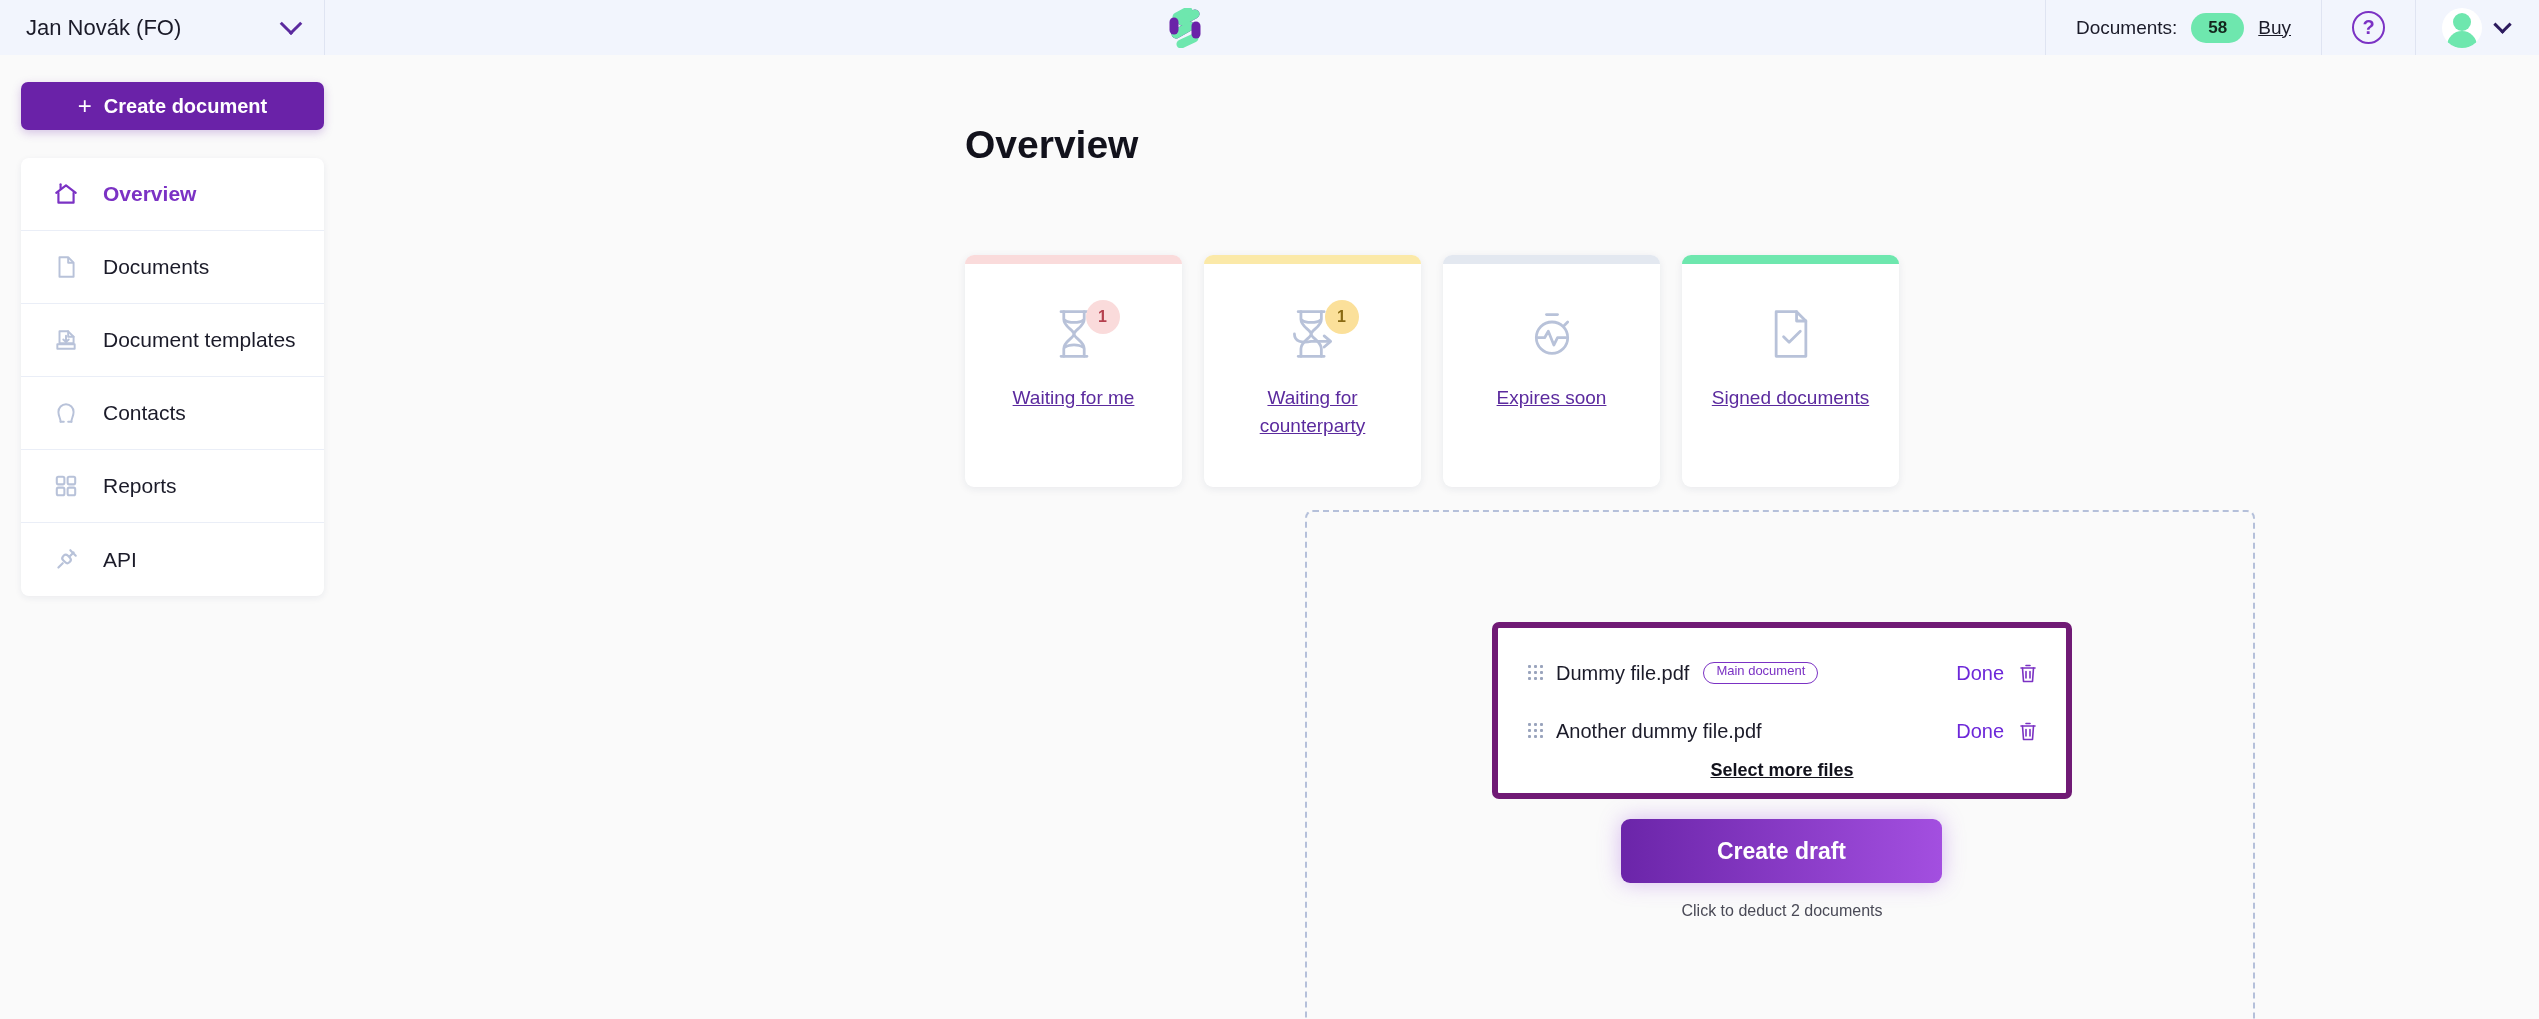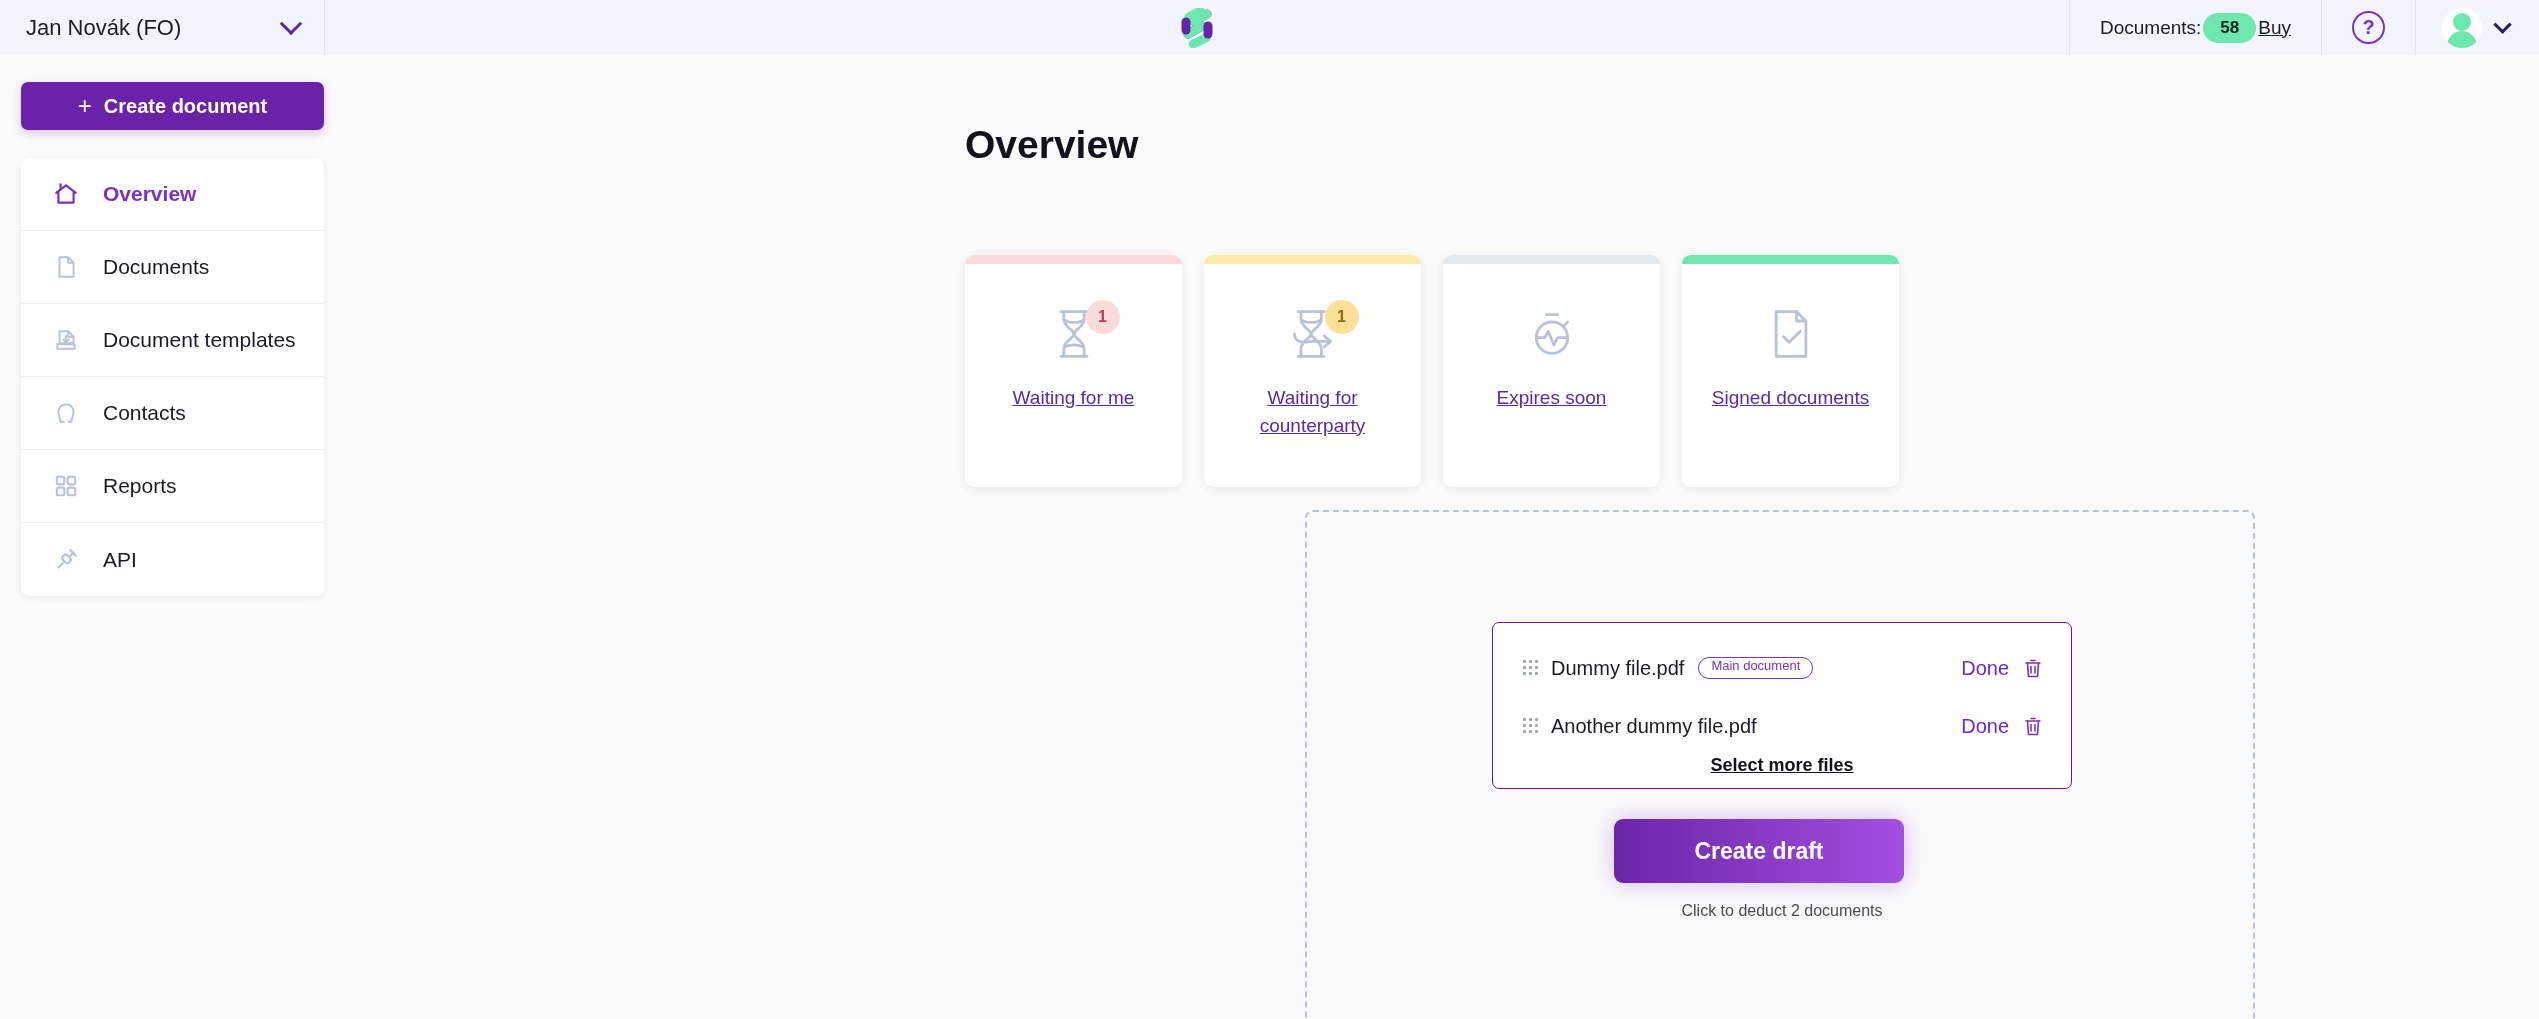--- a/index.html
+++ b/index.html
@@ -27,21 +27,21 @@
   .org-switcher-label { font-size: 22px; color: #1b1b29; }
   .chev {
     width: 16px; height: 16px;
     border-right: 3px solid #5b2a9e; border-bottom: 3px solid #5b2a9e;
     transform: rotate(45deg) translate(-3px,-3px);
   }
   .header-center { flex: 1; display: flex; align-items: center; justify-content: center; }
   .logo-s { display: block; }
   .header-right { display: flex; align-items: center; height: 55px; }
   .doc-counter {
-    display: flex; align-items: center; gap: 2px;
+    display: flex; align-items: center; gap: 14px;
     padding: 0 30px; height: 55px;
     border-left: 1px solid #dfe4f2;
   }
   .doc-counter-label { font-size: 19px; color: #1b1b29; }
   .doc-badge {
     background: #6ee7ae; color: #13261d;
     font-size: 17px; font-weight: bold;
     border-radius: 20px; padding: 5px 17px;
   }
   .buy-link {
@@ -152,21 +152,21 @@
   }
 
   .dropzone {
     position: absolute; left: 965px; top: 455px;
     width: 950px; height: 550px;
     border: 2px dashed #b5c0da; border-radius: 8px;
   }
   .file-card {
     position: absolute; left: 185px; top: 110px;
     width: 580px;
-    background: #fff; border: 1px solid #701a75; border-radius: 7px;
+    background: #fff; border: 6px solid #701a75; border-radius: 7px;
     padding: 16px 0 12px 0;
   }
   .file-row {
     height: 58px; display: flex; align-items: center;
     padding: 0 28px 0 30px;
   }
   .drag-handle {
     width: 15px; height: 17px; flex: none; margin-right: 13px;
     display: grid; grid-template-columns: repeat(3,3px); grid-template-rows: repeat(3,3px);
     gap: 3px; cursor: grab;
@@ -182,22 +182,22 @@
   .file-spacer { flex: 1; }
   .file-status { font-size: 20px; color: #6d28d9; margin-right: 14px; }
   .trash-btn { cursor: pointer; display: flex; align-items: center; }
   .select-more {
     text-align: center; margin-top: 0;
     font-size: 18px; font-weight: bold; color: #12121c;
     text-decoration: underline; cursor: pointer;
   }
 
   .create-draft-btn {
-    position: absolute; left: 307px; top: 307px;
-    width: 290px; height: 64px;
+    position: absolute; left: 314px; top: 307px;
+    width: 321px; height: 64px;
     border: none; border-radius: 9px;
     background: linear-gradient(to right, #6b25a9 0%, #a34fe0 100%);
     color: #fff; font-size: 23px; font-weight: bold;
     font-family: "Liberation Sans", sans-serif;
     cursor: pointer;
     box-shadow: 0 0 22px rgba(150,70,220,0.35);
   }
   .deduct-note {
     position: absolute; left: 0; top: 390px; width: 950px;
     text-align: center; font-size: 16px; color: #4a4a57;

